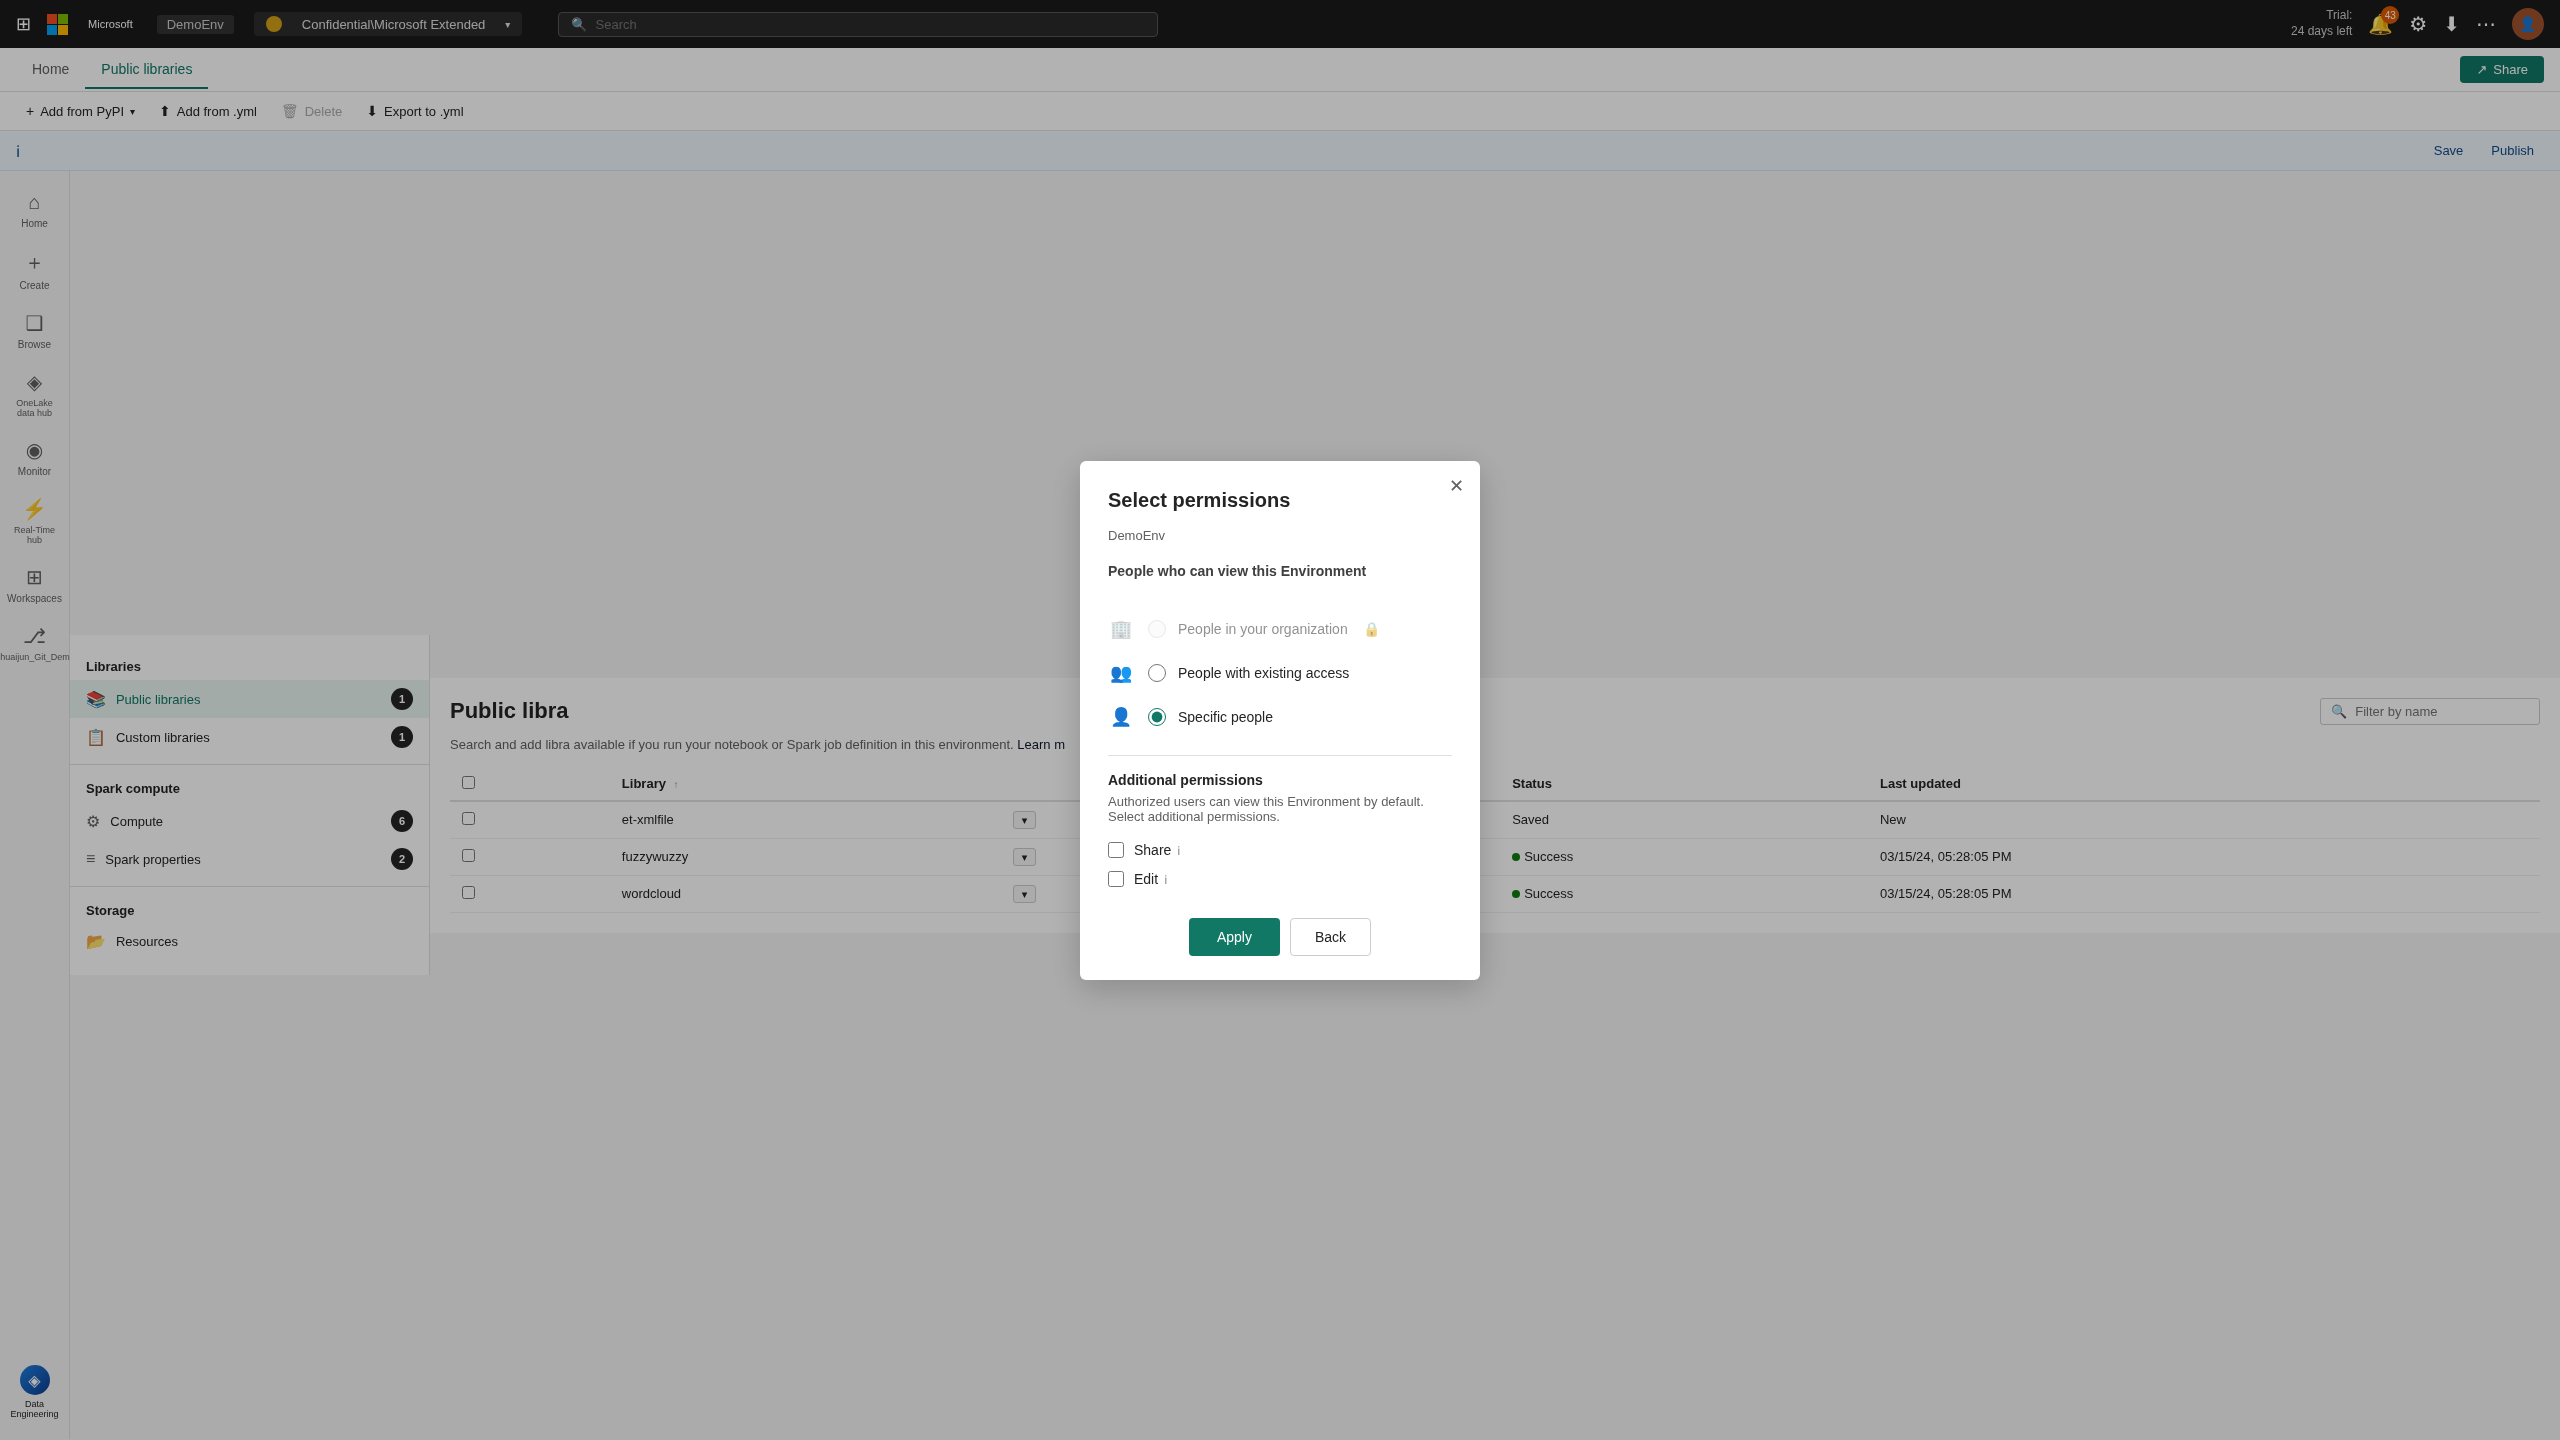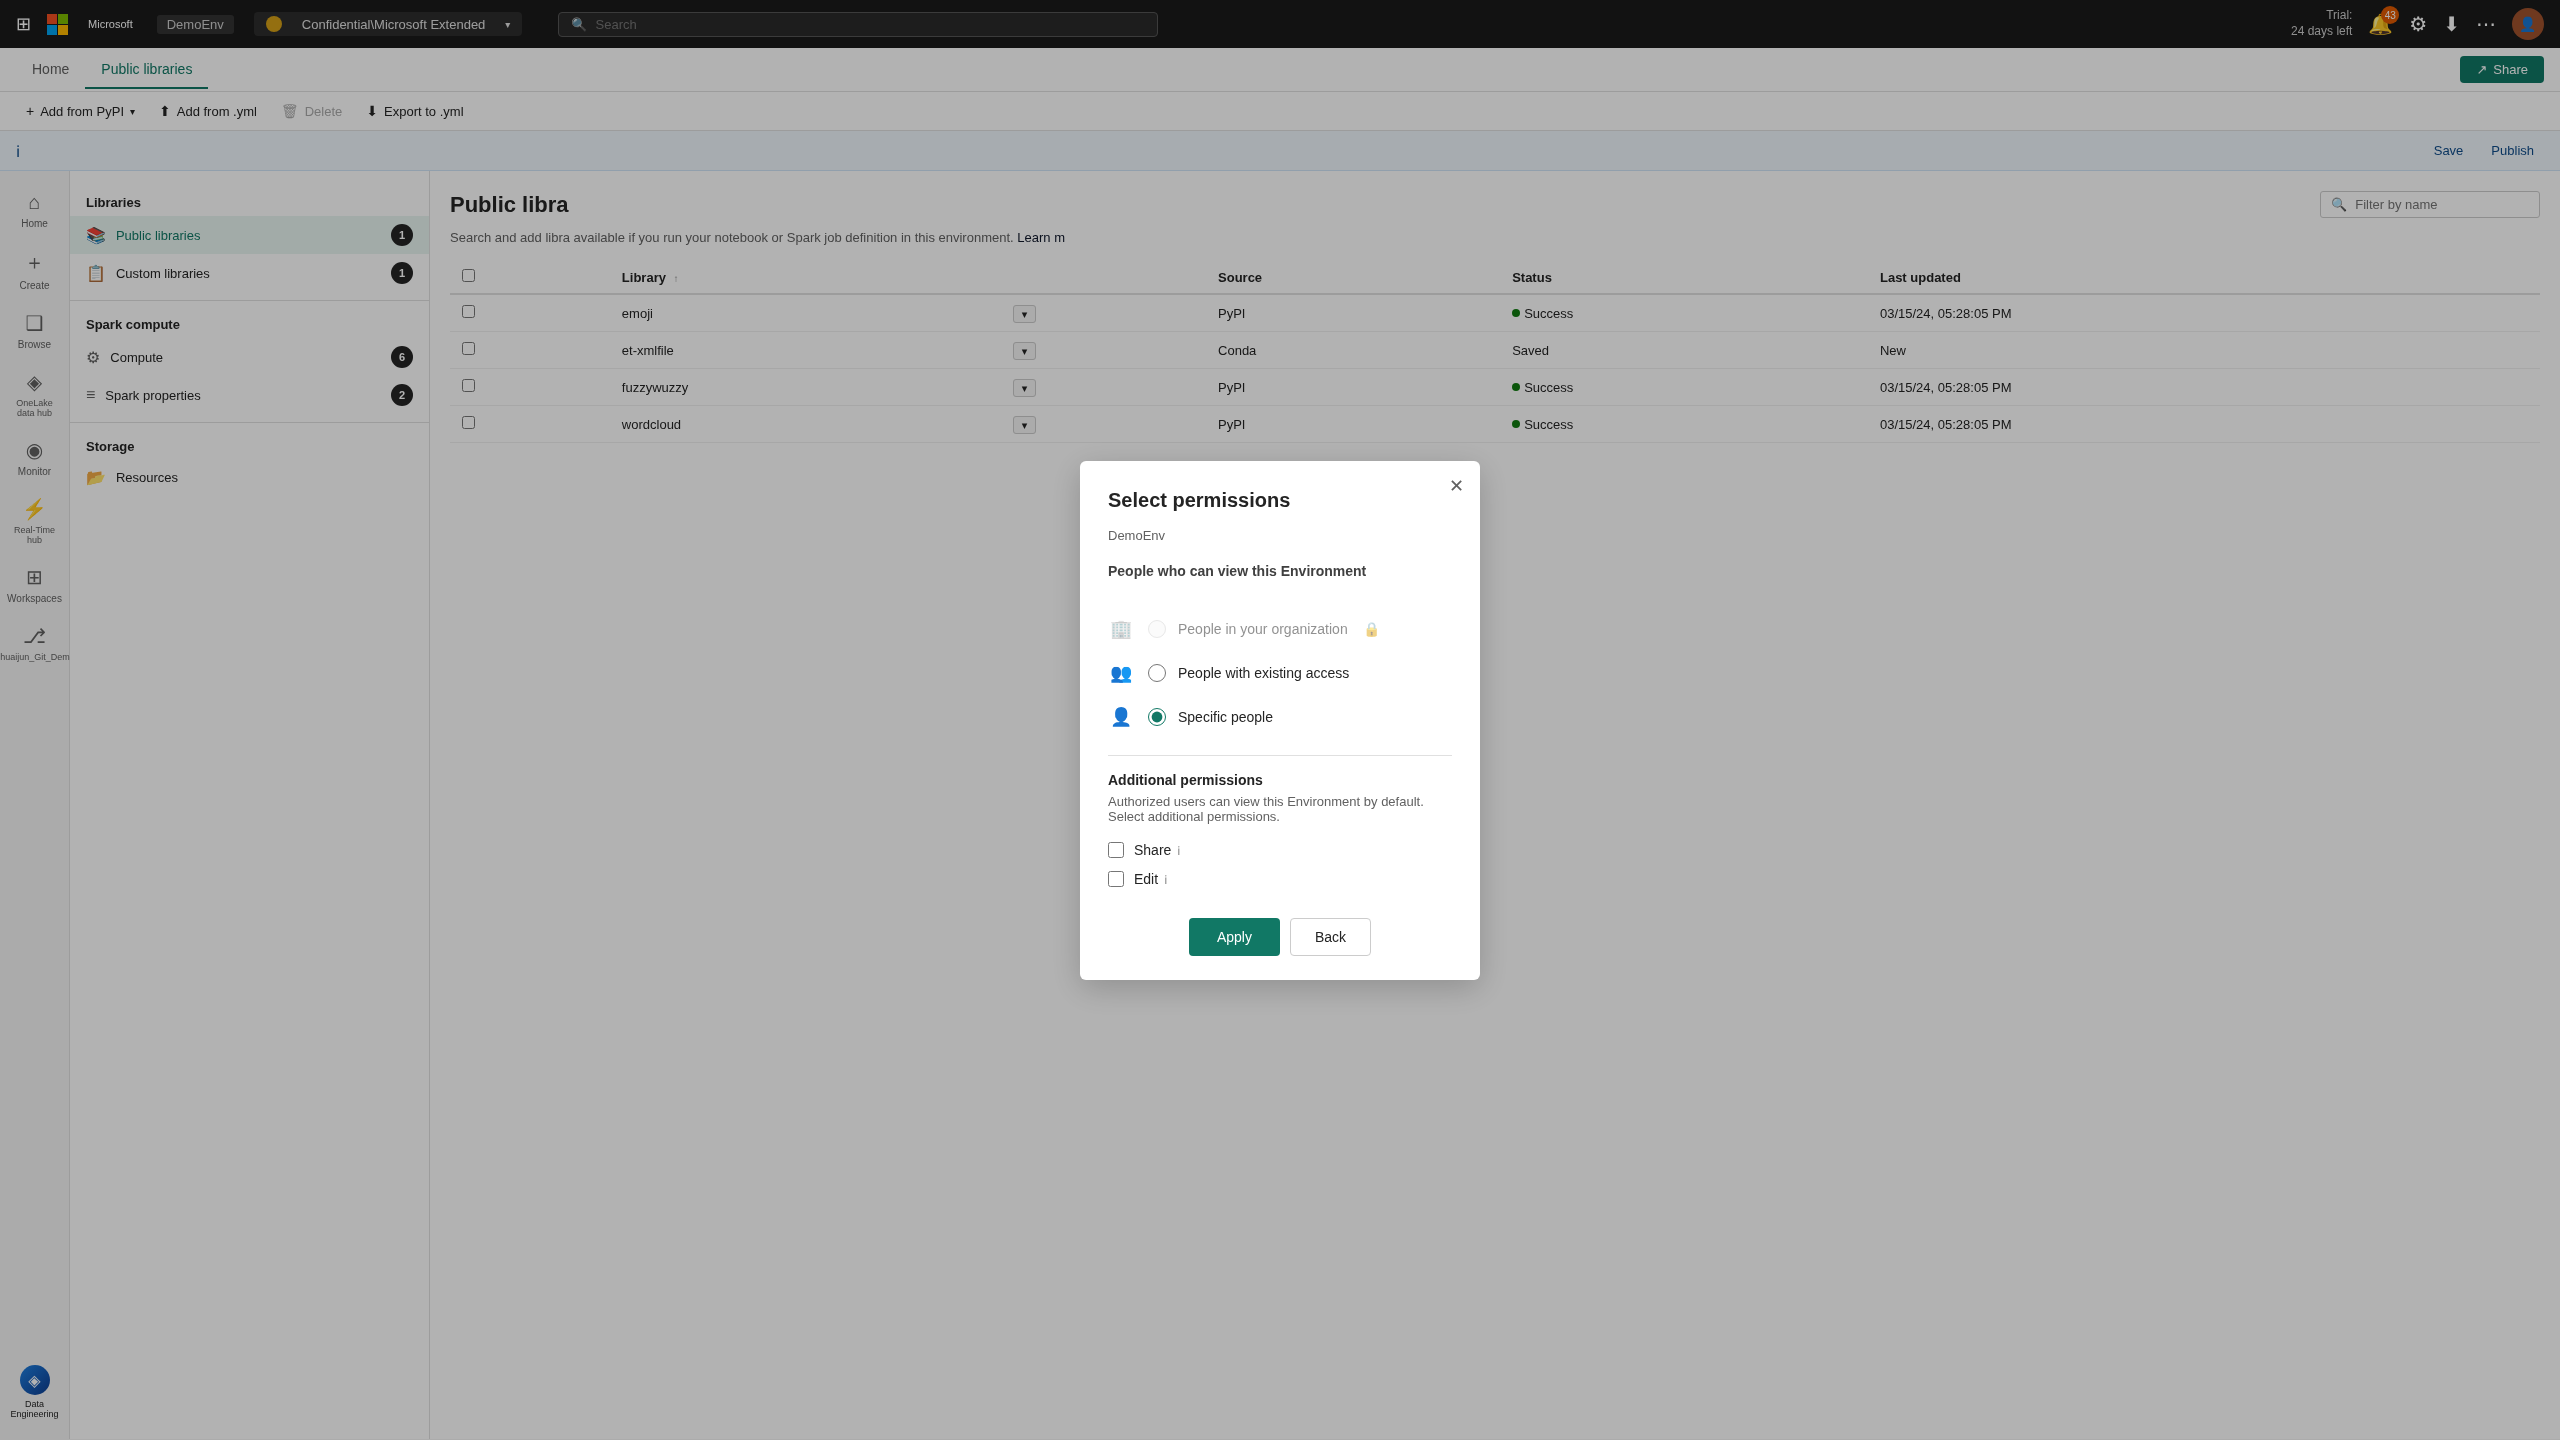--- a/index.html
+++ b/index.html
@@ -50,21 +50,21 @@
 
     
     .left-sidebar { width: 70px; background: #f5f5f5; border-right: 1px solid #e0e0e0; display: flex; flex-direction: column; align-items: center; padding: 12px 0; gap: 4px; }
     .sidebar-icon-item { display: flex; flex-direction: column; align-items: center; gap: 4px; padding: 8px 6px; cursor: pointer; border-radius: 4px; width: 60px; color: #616161; font-size: 10px; text-align: center; }
     .sidebar-icon-item .si-icon { font-size: 20px; }
     .sidebar-bottom { margin-top: auto; }
     .data-eng-item { display: flex; flex-direction: column; align-items: center; gap: 4px; padding: 8px 6px; cursor: pointer; border-radius: 4px; width: 60px; font-size: 10px; text-align: center; }
     .data-eng-icon { width: 30px; height: 30px; border-radius: 50%; background: linear-gradient(135deg, #1e7fe0, #0d3d91); display: flex; align-items: center; justify-content: center; color: white; font-size: 16px; }
 
     
-    .content-area { display: flex; flex: 1; overflow: hidden; }
+    .content-area { display: flex; flex: 1; overflow: hidden; align-items: center; }
 
     
     .lib-panel { width: 360px; background: white; border-right: 1px solid #e0e0e0; padding: 16px 0; overflow-y: auto; }
     .lib-section-title { font-size: 13px; font-weight: 600; color: #242424; padding: 8px 16px 6px; }
     .lib-item { display: flex; align-items: center; gap: 10px; padding: 8px 16px; cursor: pointer; border-radius: 0; }
     .lib-item.active { background: #e8f5f1; }
     .lib-item .lib-icon { font-size: 16px; color: #616161; }
     .lib-item .lib-name { flex: 1; font-size: 13px; color: #242424; }
     .lib-item.active .lib-name { color: #117865; font-weight: 500; }
     .lib-badge { background: #242424; color: white; border-radius: 50%; width: 22px; height: 22px; display: flex; align-items: center; justify-content: center; font-size: 11px; font-weight: 600; }
@@ -294,33 +294,20 @@
               <span>Library</span>
               <span class="sort-icon">↑</span>
             </th>
             <th></th>
             <th>Source</th>
             <th>Status</th>
             <th>Last updated</th>
           </tr>
         </thead>
         <tbody>
-          <tr class="table-row">
-            <td><input type="checkbox" style=""></td>
-            <td>emoji</td>
-            <td><span class="dropdown-arrow">▾</span></td>
-            <td>PyPI</td>
-            <td>
-              <span class="status-badge">
-                <span class="status-dot success"></span>
-                <span>Success</span>
-              </span>
-            </td>
-            <td>03/15/24, 05:28:05 PM</td>
-          </tr>
           <tr class="table-row">
             <td><input type="checkbox" style=""></td>
             <td>et-xmlfile</td>
             <td><span class="dropdown-arrow">▾</span></td>
             <td>Conda</td>
             <td>
               <span class="status-badge">
                 <span>Saved</span>
               </span>
             </td>

